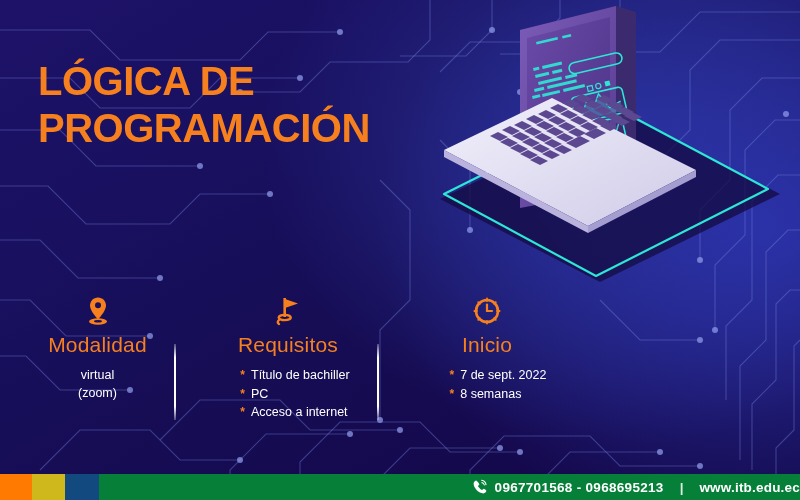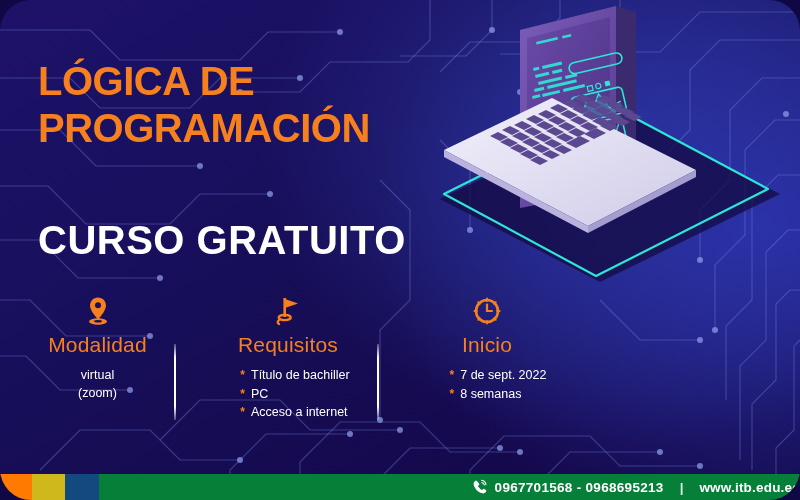--- a/index.html
+++ b/index.html
@@ -9,21 +9,20 @@
     background:#0f0845;
   }
   #poster {
     position:relative;
     width:800px; height:500px;
     overflow:hidden;
     background:
       radial-gradient(ellipse 620px 500px at 95% 45%, #2b32a8 0%, rgba(43,50,168,0) 62%),
       radial-gradient(ellipse 520px 420px at 78% 30%, #2a3296 0%, rgba(42,50,150,0) 70%),
       linear-gradient(150deg, #1d1268 0%, #191060 28%, #160d55 52%, #15094d 78%, #120745 100%);
-    border-radius: 31px;
   }
 
   
   .circuit { position:absolute; inset:0; }
   .circuit svg { width:100%; height:100%; display:block; }
 
   
   .headline {
     position:absolute; left:38px; top:58px;
     color:#F7801E;
@@ -310,21 +309,20 @@
           <polygon points="140,108 148,104 158,109 150,113"></polygon>
           <polygon points="152,103 160,99 170,104 162,108"></polygon>
           <polygon points="164,98 172,94 182,99 174,103"></polygon>
         </g>
       </g>
     </svg>
   </div>
 
   <div class="headline">LÓGICA DE
 PROGRAMACIÓN</div>
-  <div class="subhead">CURSO GRATUITO</div>
 
   <div class="divider d1"></div>
   <div class="divider d2"></div>
 
   <div class="info">
 
     <div class="col c1">
       <div class="col-icon">
         <svg width="24" height="30" viewBox="0 0 24 30">
           <path d="M12 1.5C7.6 1.5 4 5.1 4 9.5c0 5.6 8 14 8 14s8-8.4 8-14c0-4.4-3.6-8-8-8z" fill="#F7801E"></path>

